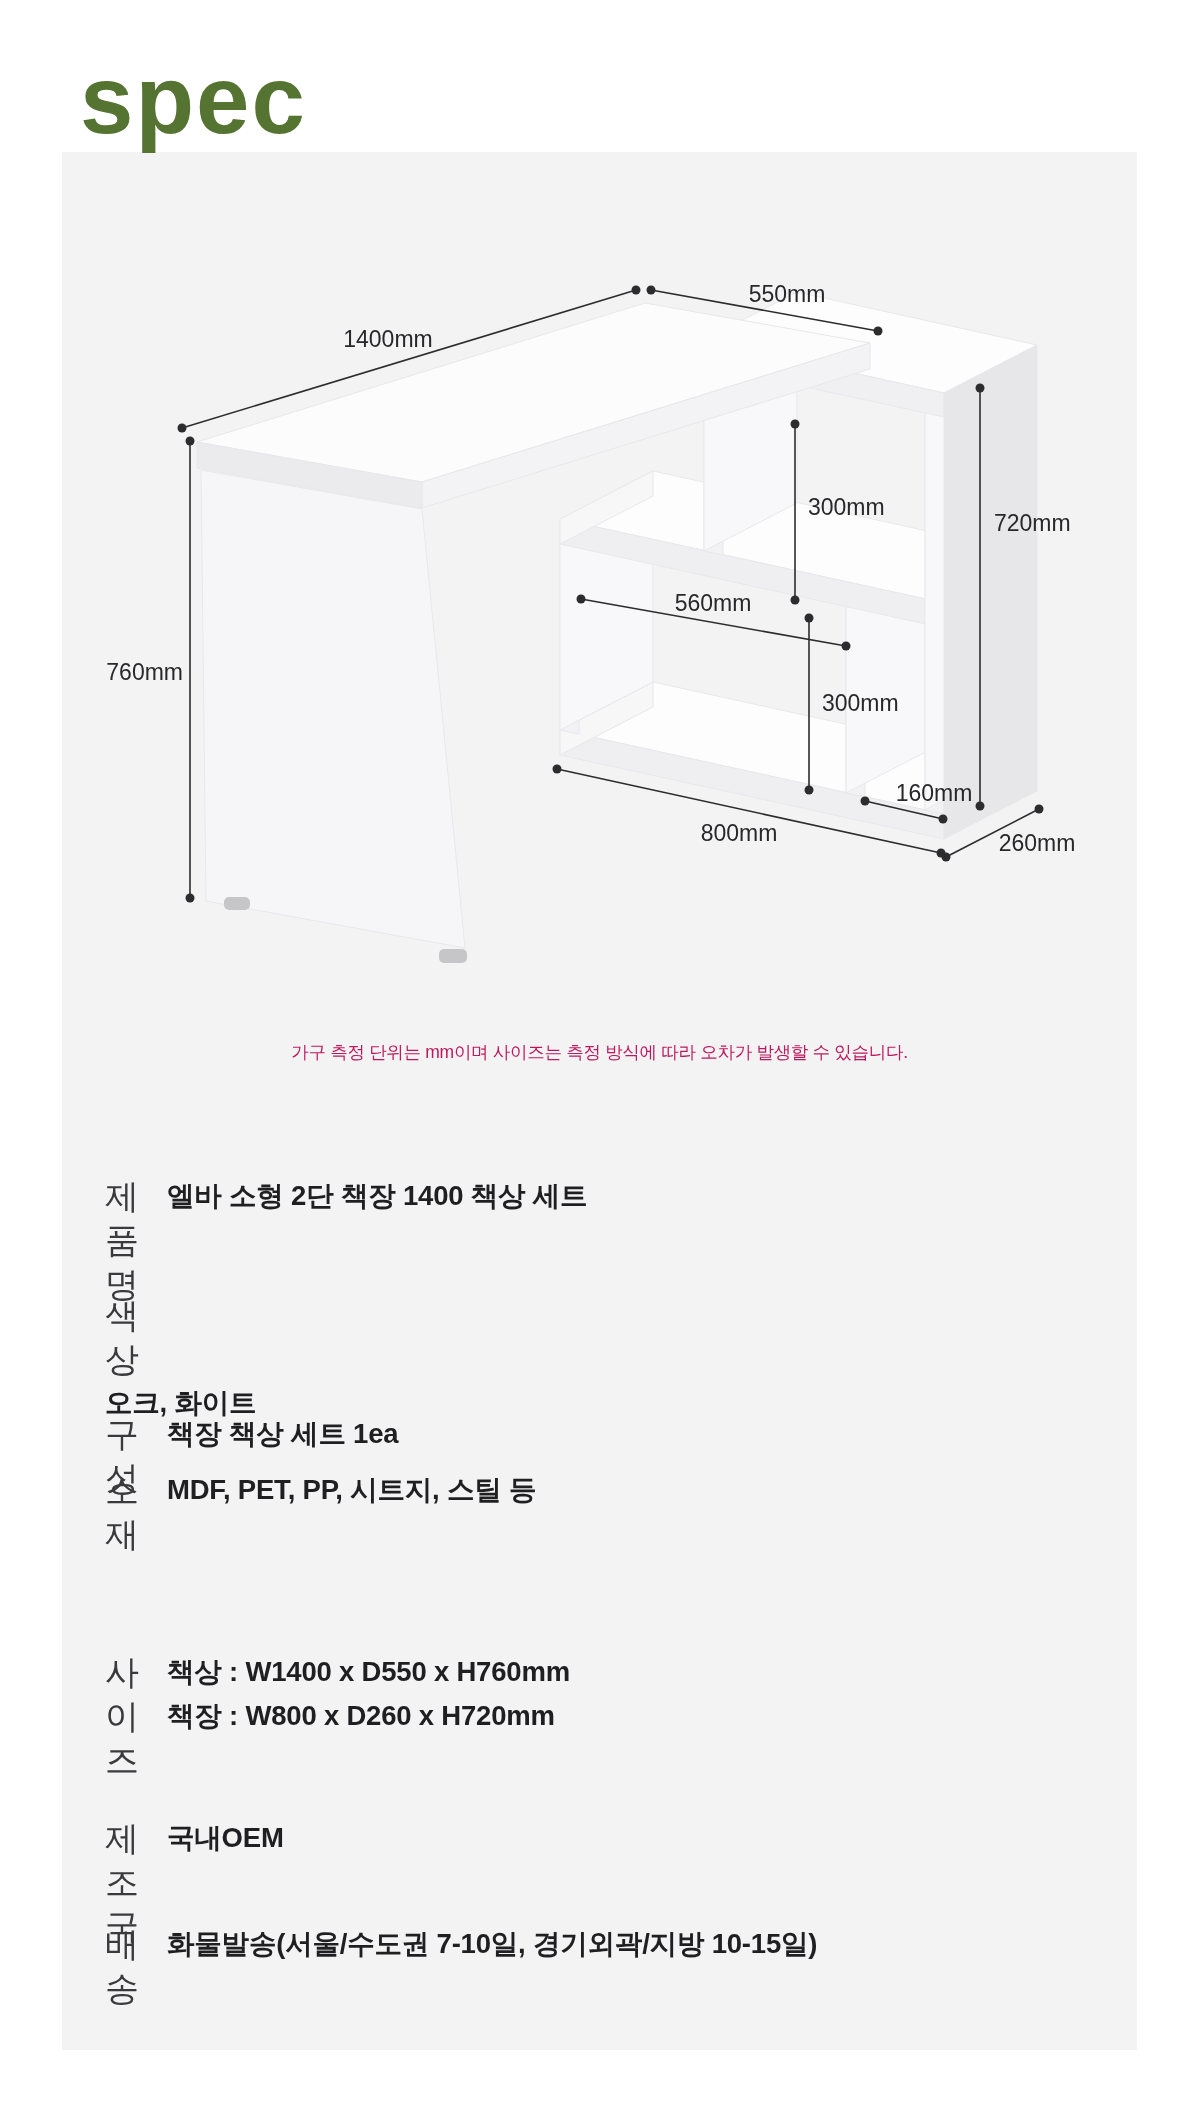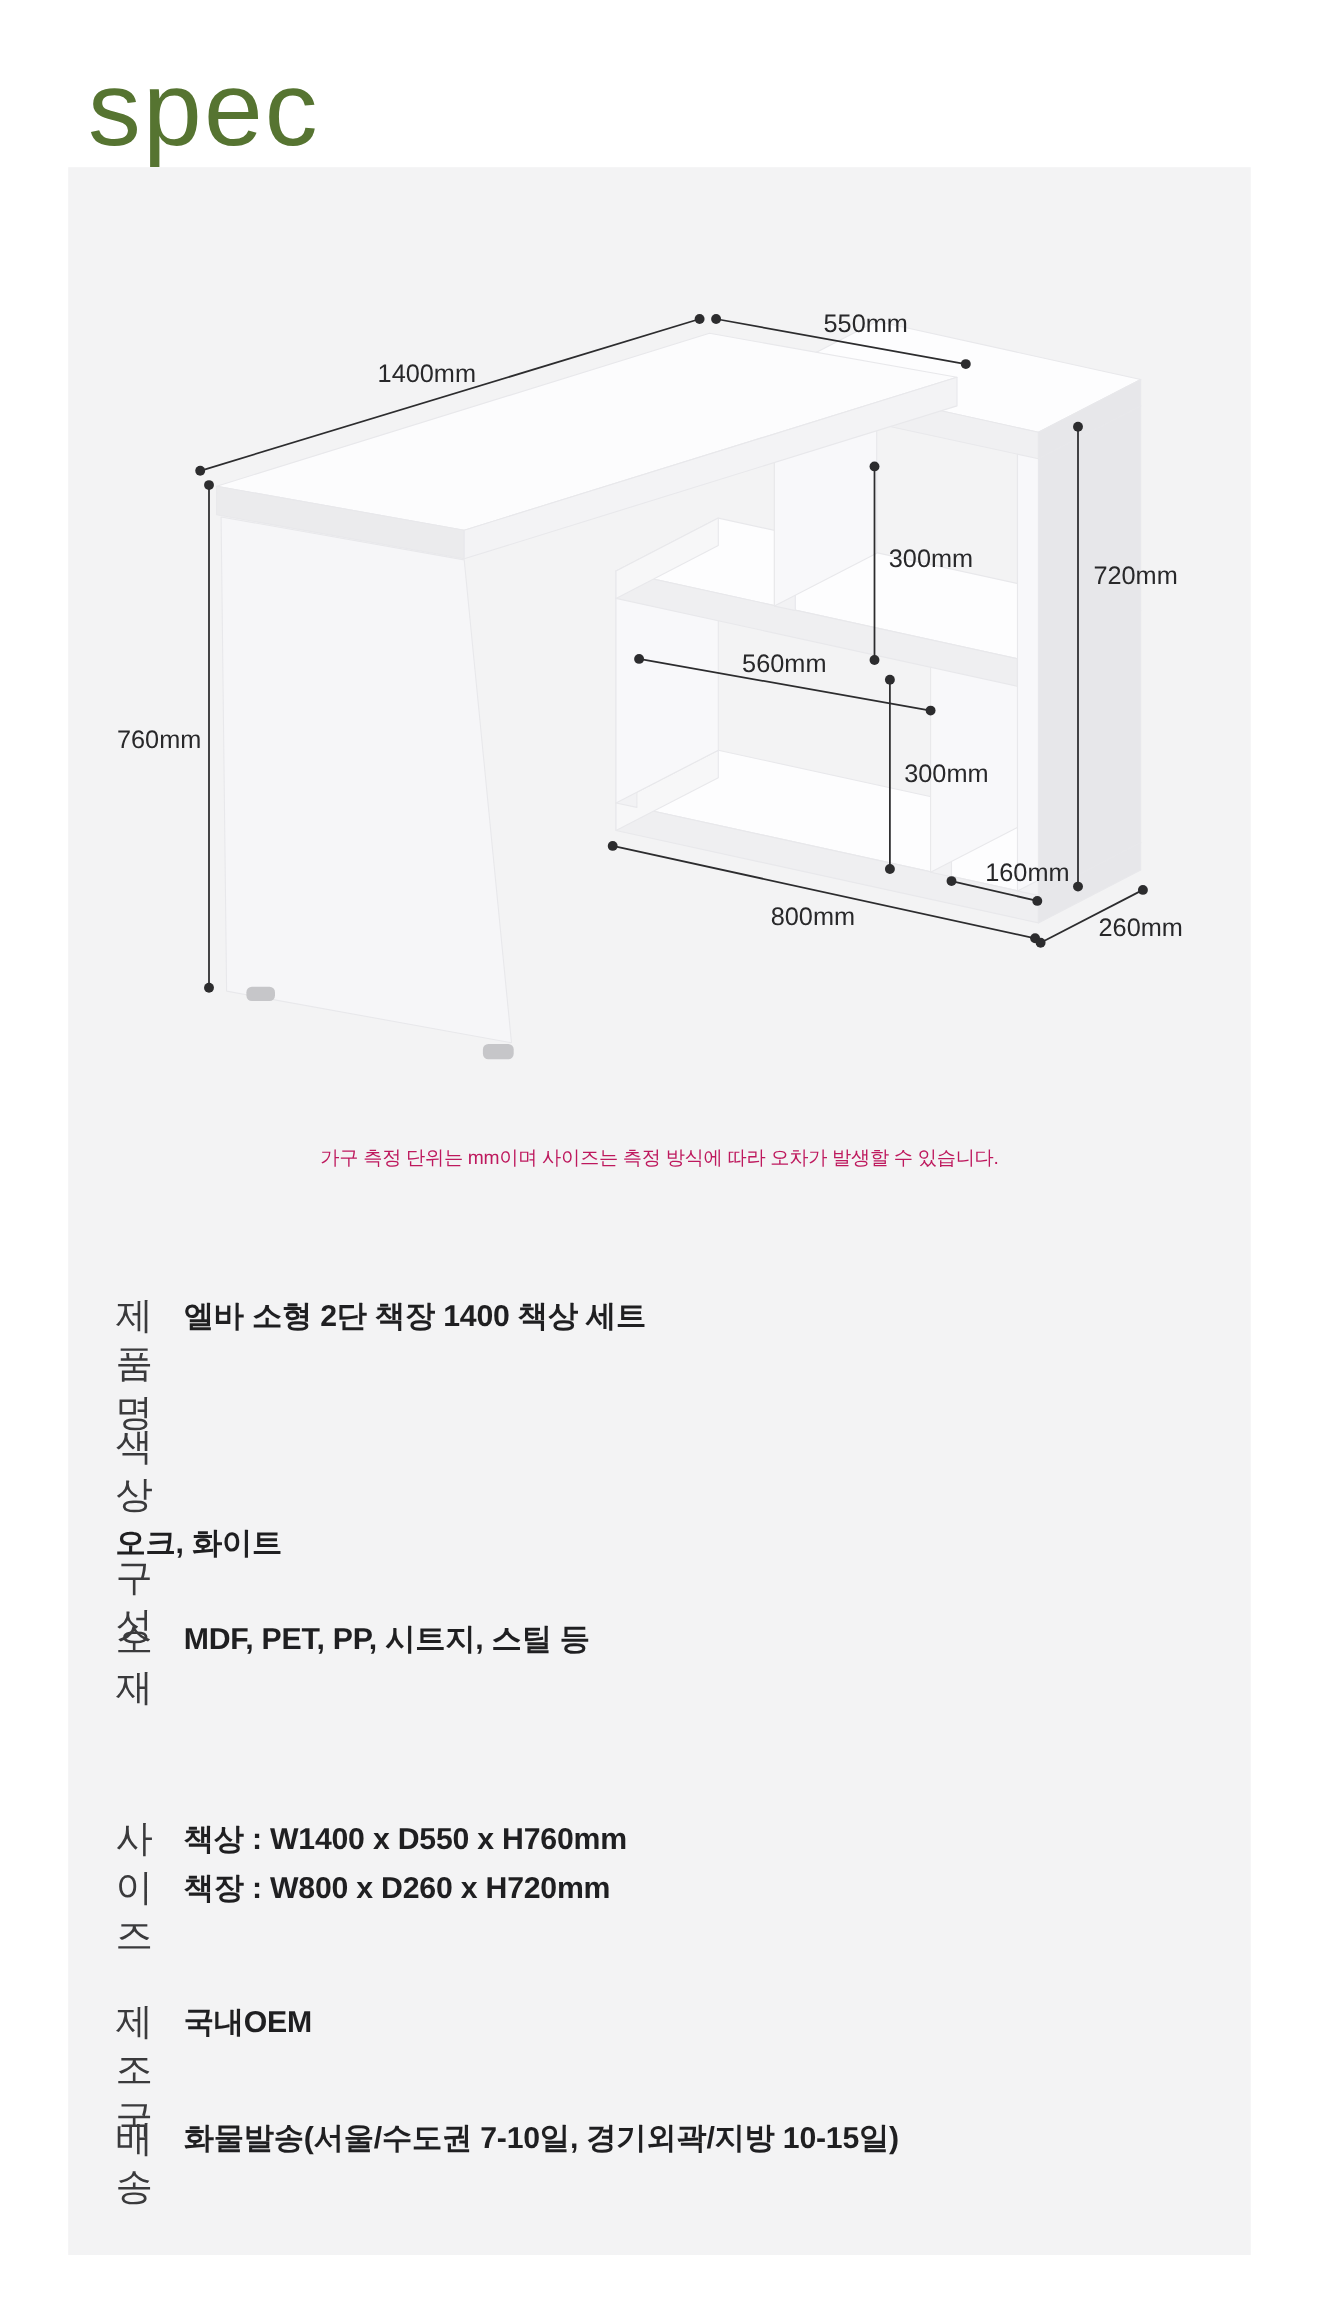--- a/index.html
+++ b/index.html
@@ -6,21 +6,21 @@
   body{
     width:1200px;height:2101px;position:relative;background:#ffffff;
     font-family:"Liberation Sans","DejaVu Sans",sans-serif;overflow:hidden;
   }
   .panel{
     position:absolute;left:62px;top:152px;width:1075px;height:1898px;
     background:#f3f3f4;
   }
   .spec-title{
     position:absolute;left:80px;top:52px;margin:0;
-    font-size:96px;line-height:1;font-weight:400;letter-spacing:2px;
+    font-size:96px;line-height:1;font-weight:700;letter-spacing:2px;
     color:#567431;z-index:3;
   }
   .diagram-svg{position:absolute;left:0;top:0;display:block;}
   .dim-label{
     font-family:"Liberation Sans","DejaVu Sans",sans-serif;
     font-size:23px;fill:#28282a;
   }
   .measure-note{
     position:absolute;left:0;top:888px;width:100%;
     text-align:center;font-size:17.5px;color:#be185d;letter-spacing:-0.3px;
@@ -151,20 +151,21 @@
       <div class="spec-row" style="top: 1022px;">
         <span class="spec-label">제품명</span>
         <span class="spec-value">엘바 소형 2단 책장 1400 책상 세트</span>
       </div>
       <div class="spec-row" style="top: 1141px; flex-direction: column;">
         <span class="spec-label">색 상</span>
         <span class="spec-value">오크, 화이트</span>
       </div>
       <div class="spec-row" style="top: 1260px;">
         <span class="spec-label">구 성</span>
+        <span class="spec-value">책장 책상 세트  1ea</span>
       </div>
       <div class="spec-row" style="top: 1316px;">
         <span class="spec-label">소 재</span>
         <span class="spec-value">MDF, PET, PP, 시트지, 스틸 등</span>
       </div>
       <div class="spec-row" style="top: 1498px;">
         <span class="spec-label">사이즈</span>
         <span class="spec-value">책상 : W1400 x D550 x H760mm
 책장 : W800 x D260 x H720mm</span>
       </div>

